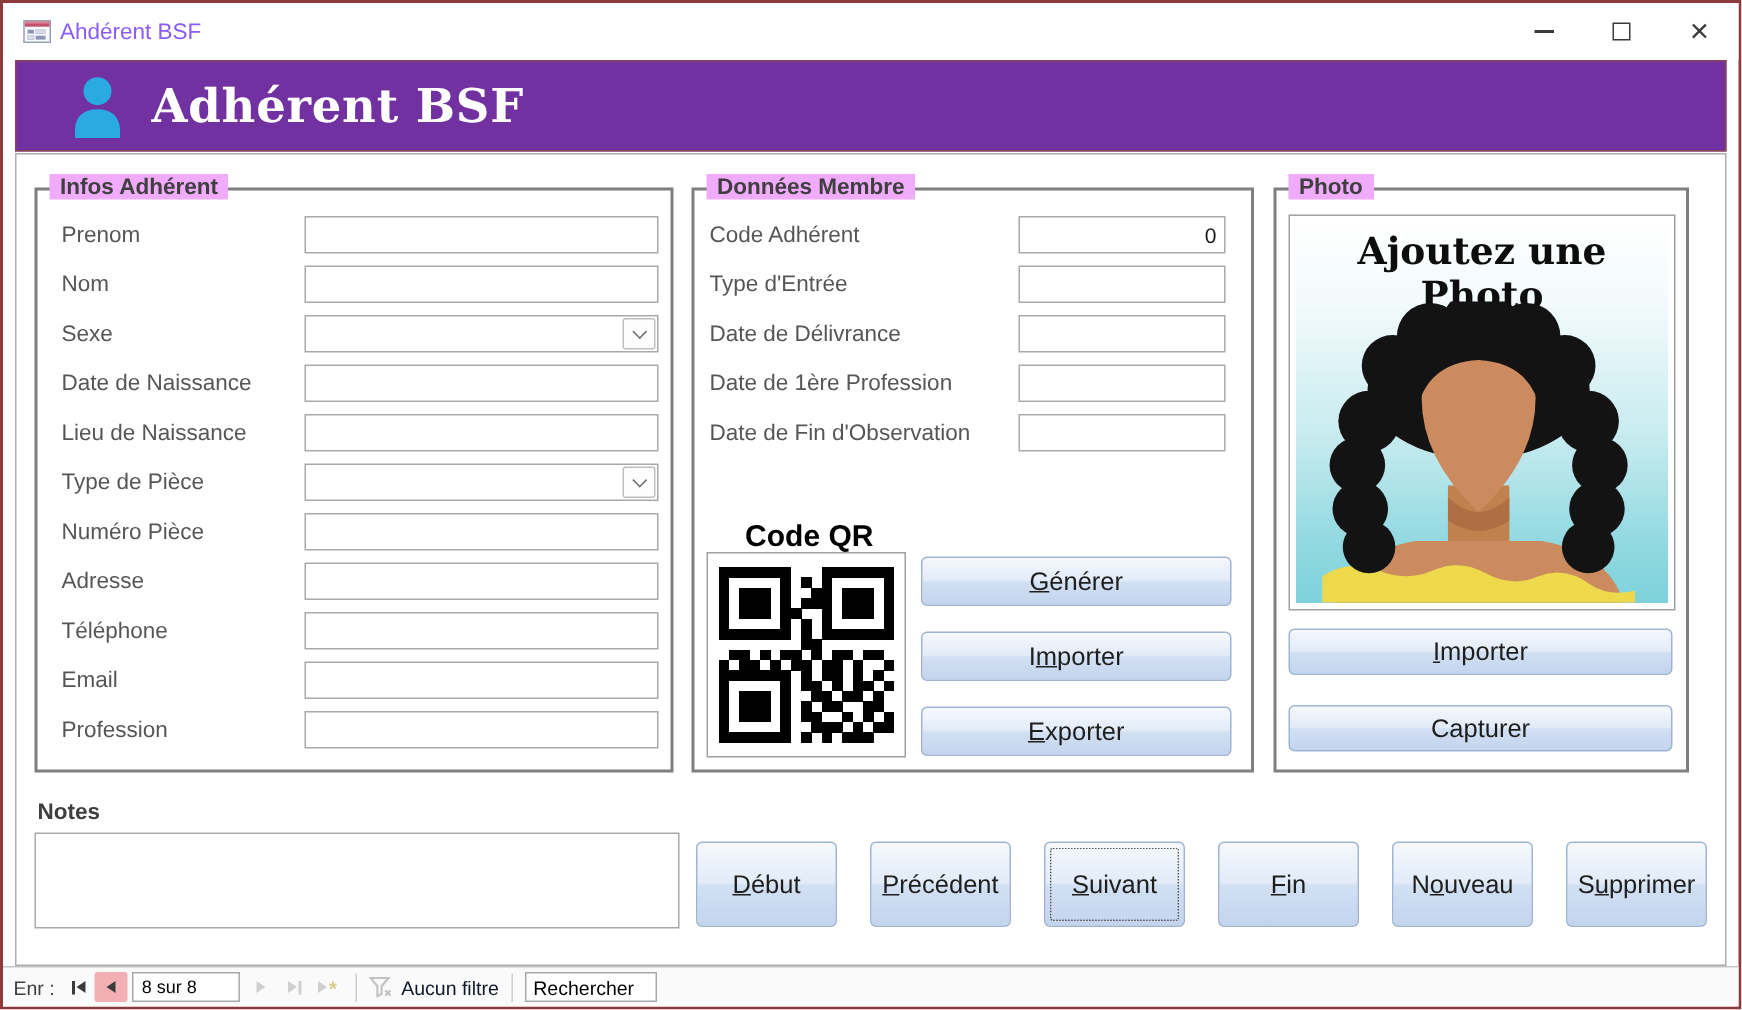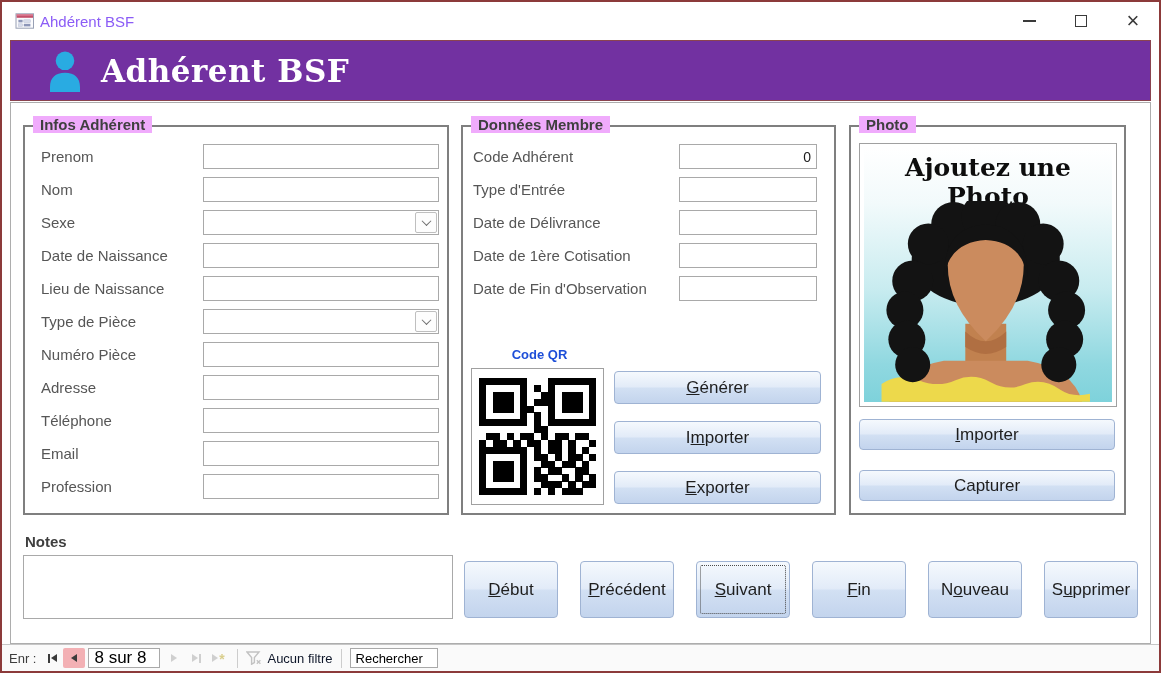--- a/index.html
+++ b/index.html
@@ -37,21 +37,21 @@
   .flabel{position:absolute;left:16px;top:0;line-height:25px;font-size:15px;color:#565656;white-space:nowrap}
   .g-membre .flabel{left:10px}
   .fbox{position:absolute;top:0;left:178px;width:236px;height:25px;border:1px solid #A9A9A9;background:#fff;display:flex}
   .g-membre .fbox{left:216px;width:138px}
   .finput{flex:1;min-width:0;border:none;outline:none;font-family:"Liberation Sans",sans-serif;font-size:14px;color:#1c1c1c;padding:0 5px;background:transparent}
   .finput.right{text-align:right}
   .combo-btn{flex:0 0 22px;margin:1px;border:1px solid #BFBFBF;border-radius:2px;background:#FDFDFD;display:flex;align-items:center;justify-content:center;cursor:pointer}
   .chev{width:7px;height:7px;border-right:1.6px solid #6E6E6E;border-bottom:1.6px solid #6E6E6E;transform:rotate(45deg) translate(-1px,-1px)}
 
   
-  .qr-label{position:absolute;left:10px;top:220px;width:133px;text-align:center;font-weight:700;font-size:13px;color:#1d4ed8}
+  .qr-label{position:absolute;left:10px;top:220px;width:133px;text-align:center;font-weight:700;font-size:20px;color:#000000}
   .qr-frame{position:absolute;left:8px;top:241px;width:133px;height:137px;border:1px solid #A0A0A0;background:#fff;padding:7px}
   .btn-col{position:absolute;display:flex;flex-direction:column}
   .col-qr{left:151px;top:244px;width:207px;gap:17px}
   .col-photo{left:8px;top:292px;width:256px;gap:20px}
   .btn{border:1px solid #9FB3D3;border-radius:4px;background:linear-gradient(180deg,#F5F9FD 0%,#E2EBF8 48%,#D2E0F3 52%,#C3D4ED 100%);
        font-family:"Liberation Sans",sans-serif;font-size:17px;color:#1E1E1E;display:flex;align-items:center;justify-content:center;cursor:pointer;position:relative}
   .col-qr .btn{height:33px}
   .col-photo .btn{height:31px}
   .btn u{text-decoration:underline}
 
@@ -71,21 +71,21 @@
 
   
   .statusbar{position:absolute;left:0;right:0;bottom:0;height:27px;background:#FAFAFA;border-top:1px solid #C6C6C6;display:flex;align-items:center;font-size:13px;color:#3d3d3d}
   .sb-label{margin:0 5px 0 7px}
   .nav-ico{width:22px;height:20px;display:flex;align-items:center;justify-content:center;gap:1px;cursor:pointer;border-radius:2px}
   .nav-ico.hl{background:#F3B0B4}
   .tri-l{width:0;height:0;border-top:4.5px solid transparent;border-bottom:4.5px solid transparent;border-right:6.5px solid #3B3B3B}
   .tri-r{width:0;height:0;border-top:4.5px solid transparent;border-bottom:4.5px solid transparent;border-left:6.5px solid #3B3B3B}
   .vb{width:2px;height:9px;background:#3B3B3B}.dis .tri-r{border-left-color:#CFCFCF}.dis .vb{background:#CFCFCF}
   .star{font-size:14px;font-weight:700;color:#D9CE8D;line-height:0;margin-top:2px}
-  .pos-box{width:72px;height:20px;border:1px solid #A9A9A9;background:#fff;margin:0 3px;display:flex;align-items:center;padding-left:5px;font-size:17px;color:#000}
+  .pos-box{width:72px;height:20px;border:1px solid #A9A9A9;background:#fff;margin:0 3px;display:flex;align-items:center;padding-left:5px;font-size:12px;color:#000}
   .sb-sep{width:1px;height:19px;background:#CDCDCD;margin:0 8px}
   .filter{display:flex;align-items:center;gap:5px;color:#0f172a}
   .search-box{width:88px;height:20px;border:1px solid #A9A9A9;background:#fff;font-family:"Liberation Sans",sans-serif;font-size:13px;padding-left:5px;outline:none;color:#000}
   .search-box::placeholder{color:#000;opacity:1}
 </style>
 </head>
 <body>
 
 <div class="window">
 
@@ -230,21 +230,21 @@
             </div>
           </div>
           <div class="frow">
             <span class="flabel">Date de Délivrance</span>
             <div class="fbox">
               <input class="finput" value="" style="">
 
             </div>
           </div>
           <div class="frow">
-            <span class="flabel">Date de 1ère Cotisation</span>
+            <span class="flabel">Date de 1ère Profession</span>
             <div class="fbox">
               <input class="finput" value="" style="">
 
             </div>
           </div>
           <div class="frow">
             <span class="flabel">Date de Fin d'Observation</span>
             <div class="fbox">
               <input class="finput" value="" style="">
 

